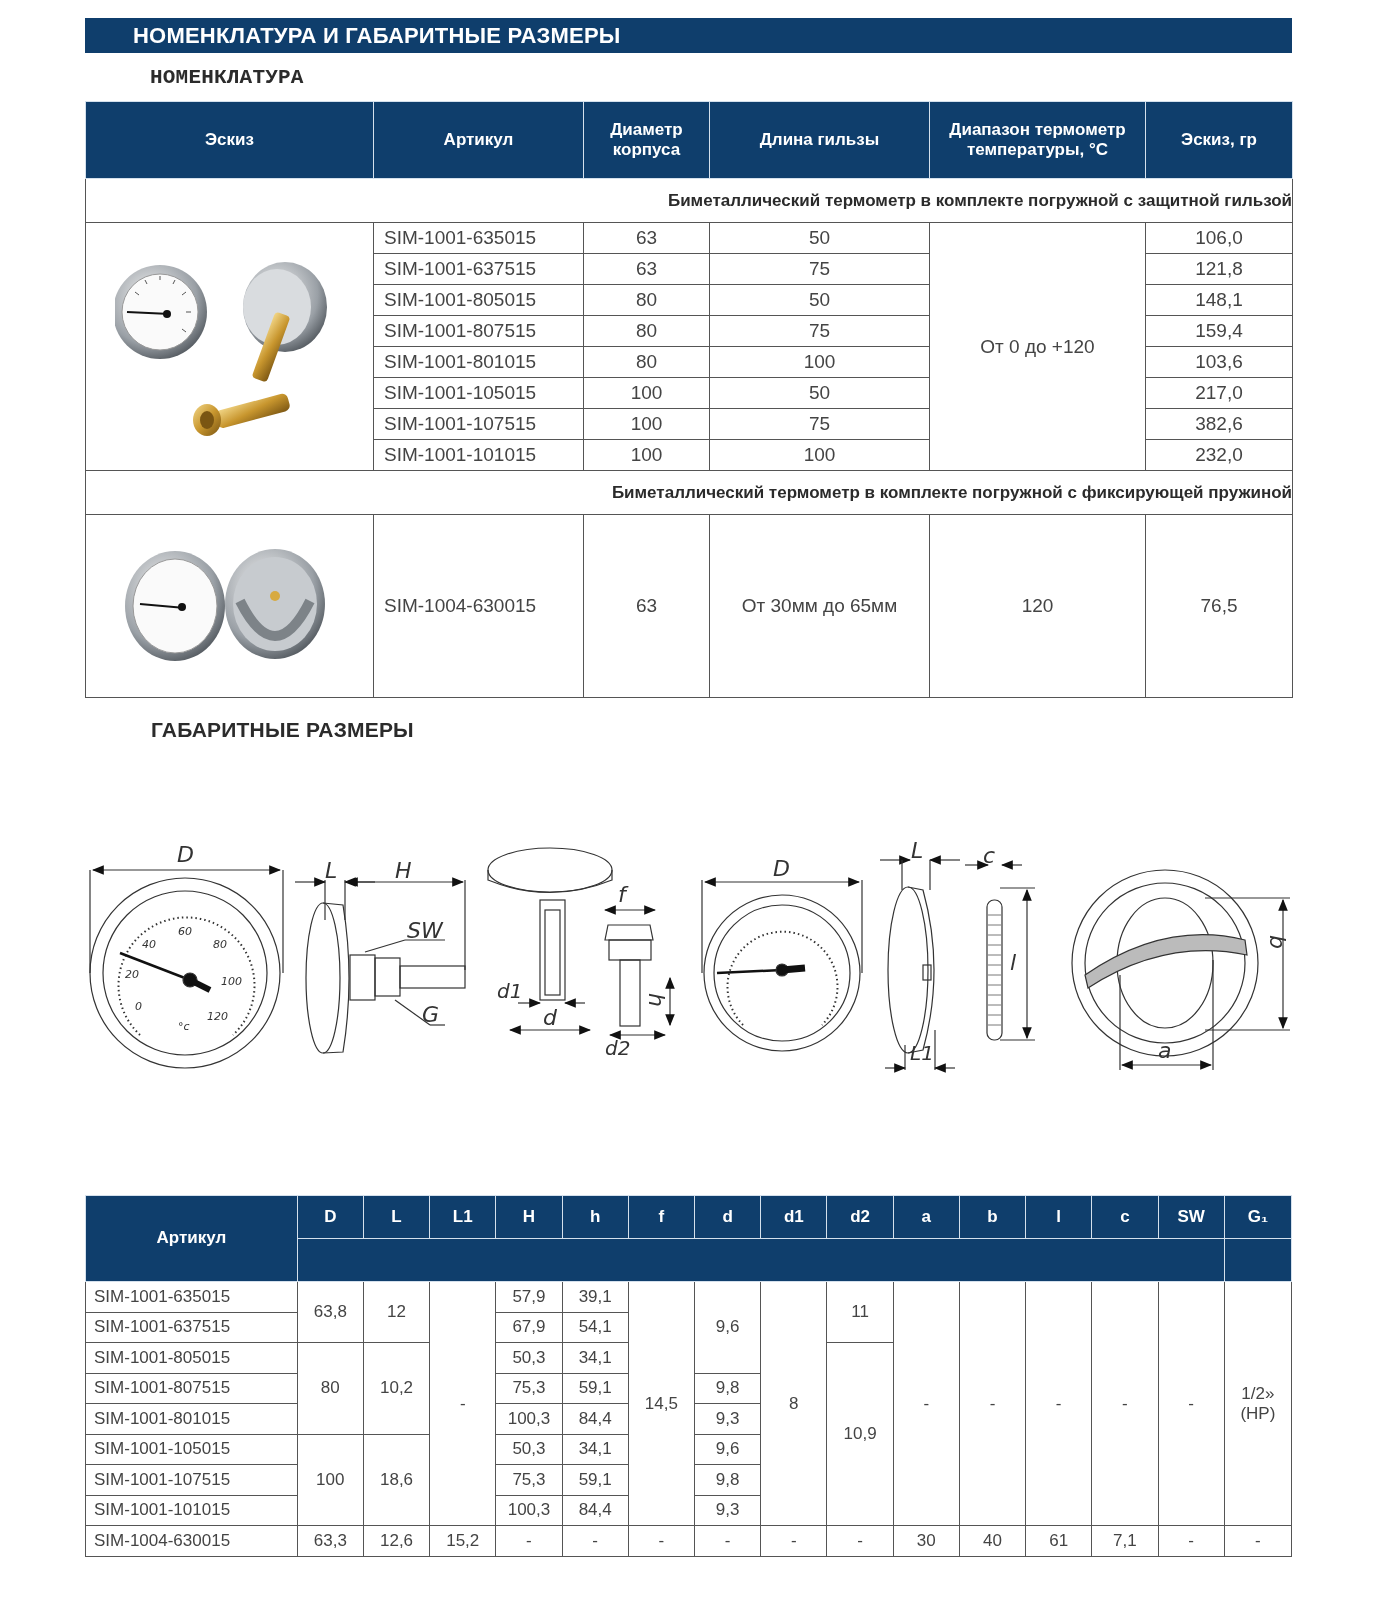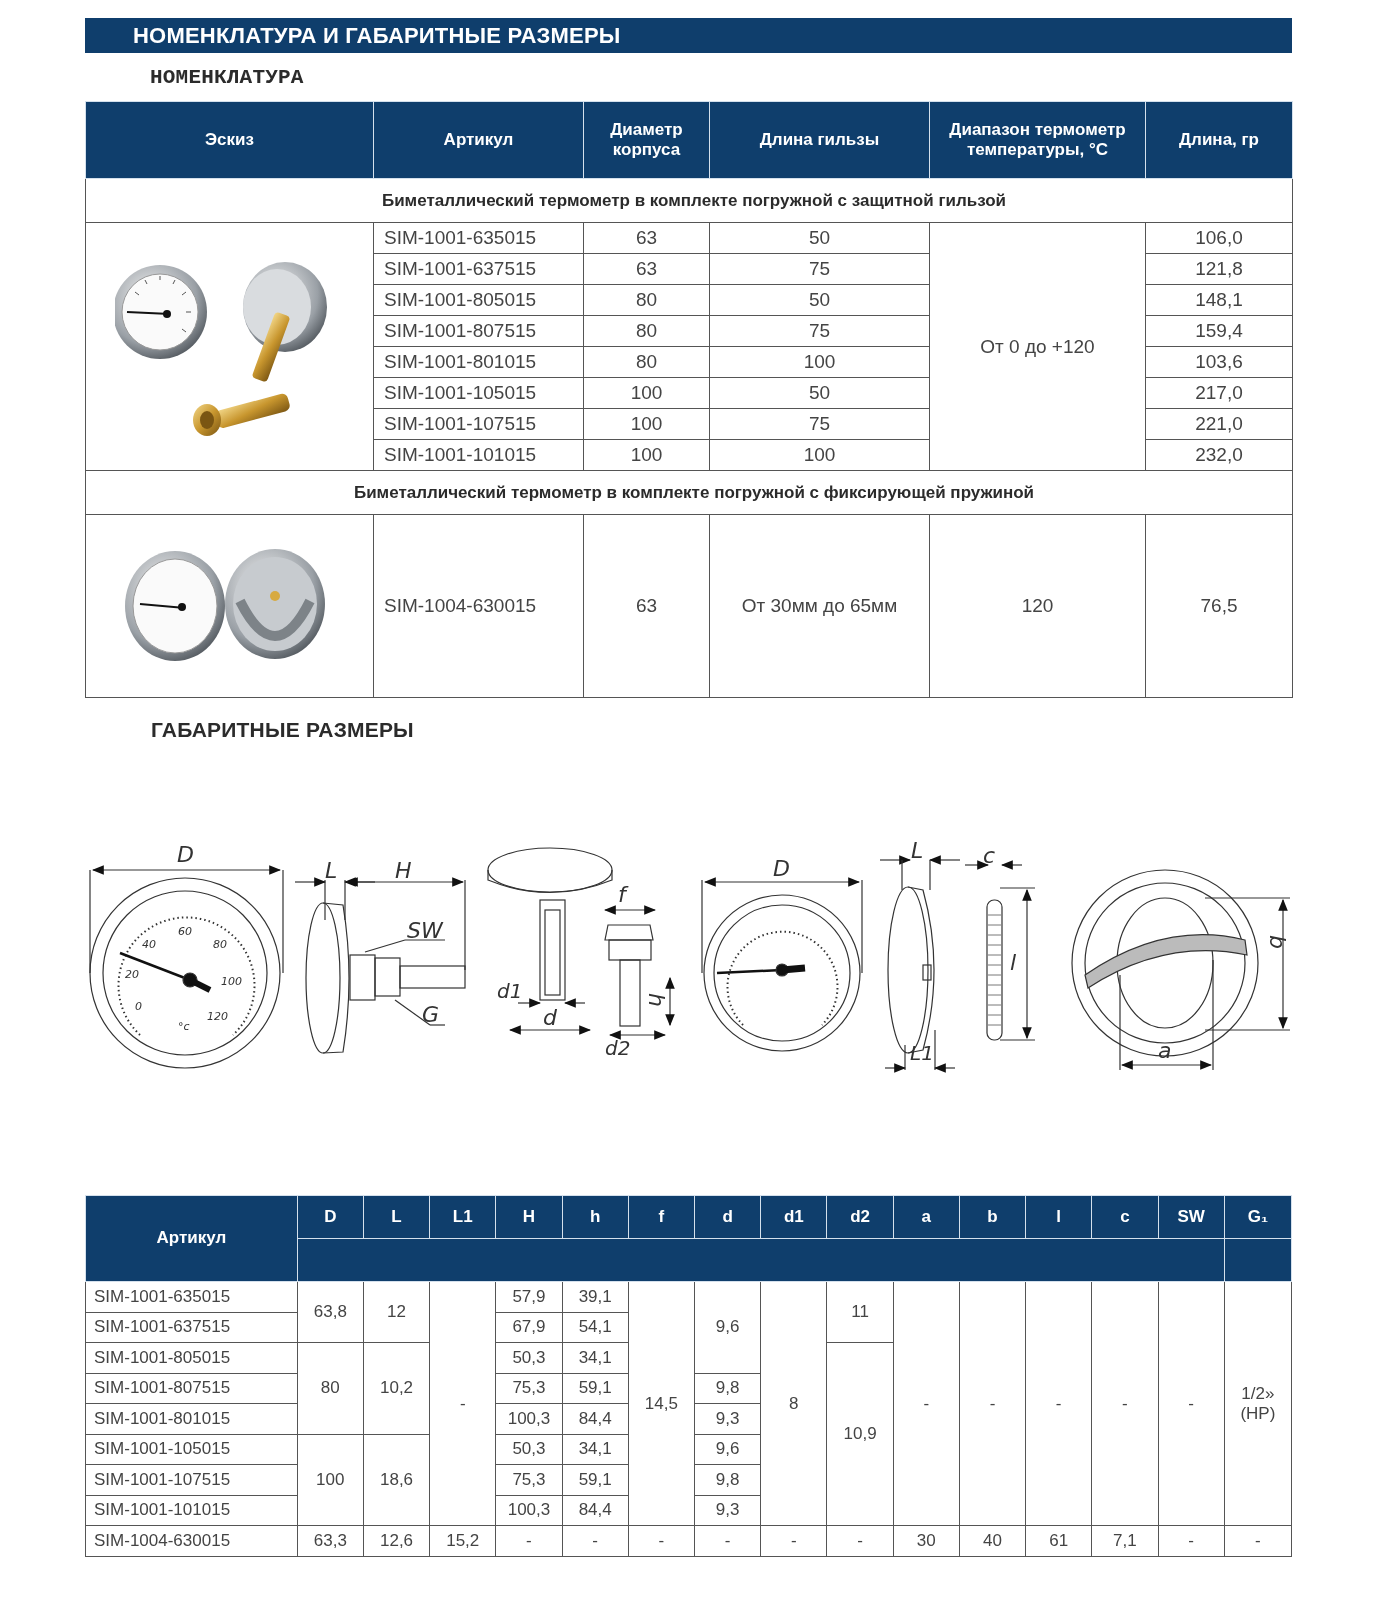--- a/index.html
+++ b/index.html
@@ -4,21 +4,21 @@
 <style>
   html, body { margin: 0; padding: 0; background: #ffffff; }
   body { width: 1400px; height: 1600px; position: relative; font-family: "Liberation Sans", "DejaVu Sans", sans-serif; color: #333; overflow: hidden; }
   .banner { position: absolute; left: 85px; top: 18px; width: 1207px; height: 35px; background: #0f3e6c; color: #fff; font-weight: bold; font-size: 22px; line-height: 35px; box-sizing: border-box; padding-left: 48px; letter-spacing: 0.2px; }
   .subhead { position: absolute; font-weight: bold; font-size: 21px; color: #2b2b2b; letter-spacing: 0.2px; }
   table { border-collapse: collapse; position: absolute; table-layout: fixed; }
   th { background: #0f3e6c; color: #fff; font-weight: bold; border: 1.5px solid #d4e0ec; font-size: 17px; text-align: center; padding: 0; line-height: 1.2; }
   td { border: 1.5px solid #555; font-size: 19px; color: #444; text-align: center; padding: 0; }
   .t1 { left: 85px; top: 101px; width: 1207px; padding-left: 40px; }
   .t1 td.left { text-align: left; padding-left: 10px; }
-  .t1 td.group { text-align: center; padding-left: 10px; font-weight: bold; font-size: 17px; color: #2b2b2b; }
+  .t1 td.group { text-align: right; padding-left: 10px; font-weight: bold; font-size: 17px; color: #2b2b2b; }
   .t2 { left: 85px; top: 1195px; width: 1207px; }
   .t2 td { font-size: 17px; }
   .t2 td.left { text-align: left; padding-left: 8px; }
   .t2 th { font-size: 17px; }
   .photo { display: block; margin: 0 auto; }
   .diagrams { position: absolute; left: 85px; top: 830px; width: 1215px; height: 260px; }
   .diagrams svg text { font-family: "DejaVu Sans", sans-serif; font-style: italic; fill: #333; }
 </style>
 </head>
 <body>
@@ -35,21 +35,21 @@
       <col style="width:216px">
       <col style="width:147px">
   </colgroup>
   <thead>
     <tr style="height:77px">
       <th>Эскиз</th>
       <th>Артикул</th>
       <th><span>Диаметр</span><br><span>корпуса</span></th>
       <th>Длина гильзы</th>
       <th><span>Диапазон термометр</span><br><span>температуры, °C</span></th>
-      <th>Длина, гр</th>
+      <th>Эскиз, гр</th>
     </tr>
   </thead>
   <tbody>
     <tr style="height:44px">
       <td colspan="6" class="group">Биметаллический термометр в комплекте погружной с защитной гильзой</td>
     </tr>
     <tr style="height:31px">
       <td rowspan="8">
         <svg class="photo" width="230" height="190" viewBox="0 0 230 190">
           <defs>
@@ -118,21 +118,21 @@
     <tr style="height:31px">
       <td class="left">SIM-1001-105015</td>
       <td>100</td>
       <td>50</td>
       <td>217,0</td>
     </tr>
     <tr style="height:31px">
       <td class="left">SIM-1001-107515</td>
       <td>100</td>
       <td>75</td>
-      <td>221,0</td>
+      <td>382,6</td>
     </tr>
     <tr style="height:31px">
       <td class="left">SIM-1001-101015</td>
       <td>100</td>
       <td>100</td>
       <td>232,0</td>
     </tr>
     <tr style="height:44px">
       <td colspan="6" class="group">Биметаллический термометр в комплекте погружной с фиксирующей пружиной</td>
     </tr>

